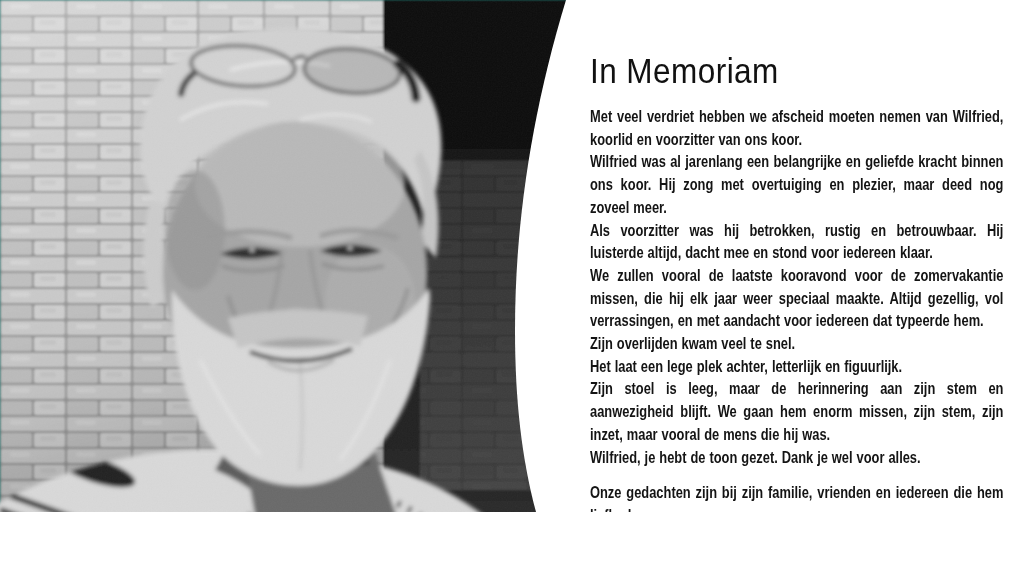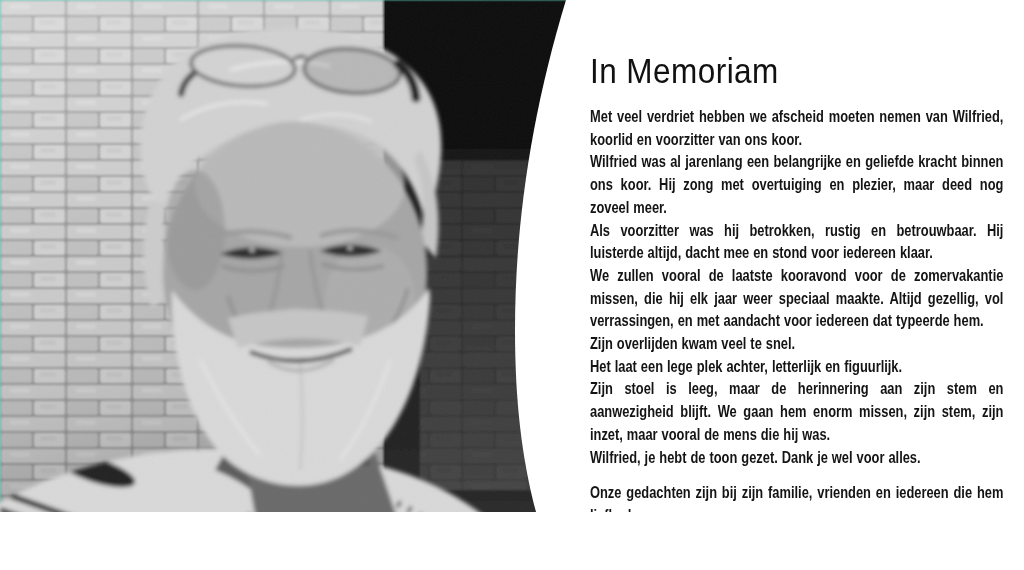--- a/index.html
+++ b/index.html
@@ -1,20 +1,20 @@
 <!DOCTYPE html>
 <html><head>
 <meta charset="utf-8">
 <style>
   html,body{margin:0;padding:0;background:#ffffff;}
   .page{
     position:relative;
     width:1024px;height:512px;
     overflow:hidden;
-    background:#5eead4;
+    background:#0f766e;
     font-family:"Liberation Sans",sans-serif;
   }
   .photo-layer{
     position:absolute;left:0;top:0;width:1024px;height:570px;
   }
   .text-panel{
     position:absolute;left:590px;top:52px;width:420px;
   }
   .title{
     margin:0;

